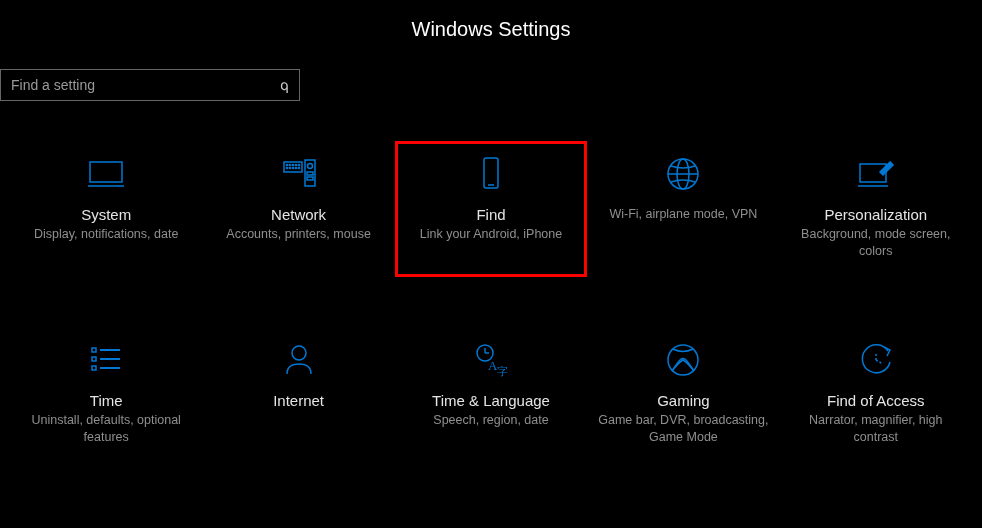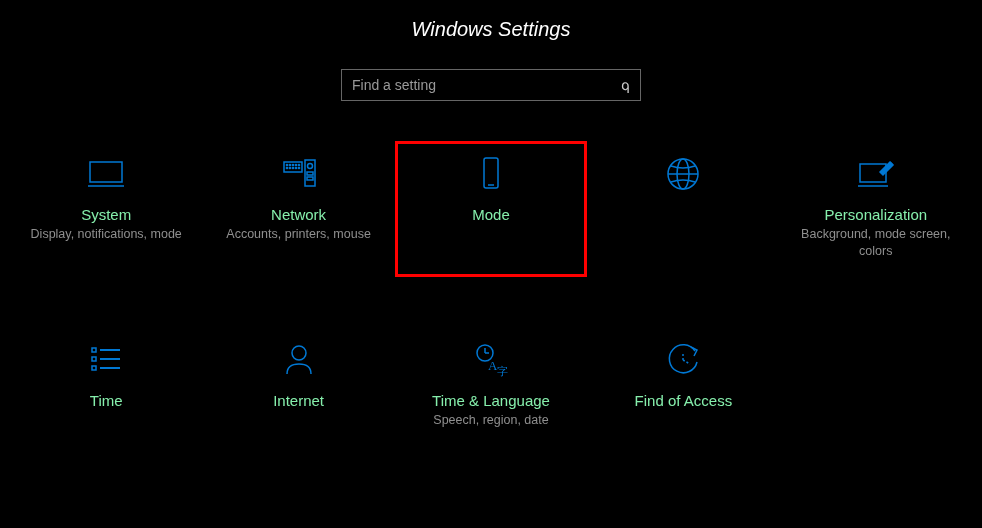--- a/index.html
+++ b/index.html
@@ -7,30 +7,28 @@
     background: #000;
     color: #fff;
     font-family: "Segoe UI", -apple-system, sans-serif;
     width: 982px;
     height: 528px;
     overflow: hidden;
   }
   .header {
     text-align: center;
     padding-top: 18px;
-    font-style: italic;
   }
   .title {
     font-size: 20px;
     font-weight: 300;
     color: #fff;
   }
   .search-wrap {
     display: flex;
-    justify-content: center;
     margin-top: 28px;
     margin-bottom: 40px;
   }
   .search {
     width: 300px;
     height: 32px;
     background: #000;
     border: 1px solid #666;
     display: flex;
     align-items: center;
@@ -74,21 +72,21 @@
     width: 40px;
     height: 40px;
     display: flex;
     align-items: center;
     justify-content: center;
     margin-bottom: 12px;
   }
   .tile .icon svg { stroke: #0078d4; }
   .tile-title {
     font-size: 15px;
-    color: #86efac;
+    color: #e5e5e5;
     margin-bottom: 3px;
     font-weight: 400;
   }
   .tile-desc {
     font-size: 12.5px;
     color: #8f8f8f;
     line-height: 1.35;
     max-width: 180px;
   }
 </style>
@@ -109,21 +107,21 @@
 <div class="grid">
 
   <div class="tile">
     <div class="icon">
       <svg width="40" height="40" viewBox="0 0 40 40" fill="none" stroke-width="1.5">
         <rect x="4" y="8" width="32" height="20"></rect>
         <line x1="2" y1="32" x2="38" y2="32"></line>
       </svg>
     </div>
     <div class="tile-title">System</div>
-    <div class="tile-desc">Display, notifications, mode</div>
+    <div class="tile-desc">Display, notifications, date</div>
   </div>
 
   <div class="tile">
     <div class="icon">
       <svg width="40" height="40" viewBox="0 0 40 40" fill="none" stroke-width="1.5">
         <rect x="5" y="8" width="18" height="10"></rect>
         <circle cx="8" cy="11" r="0.6" fill="#0078d4"></circle>
           <circle cx="11" cy="11" r="0.6" fill="#0078d4"></circle>
           <circle cx="14" cy="11" r="0.6" fill="#0078d4"></circle>
           <circle cx="17" cy="11" r="0.6" fill="#0078d4"></circle>
@@ -143,33 +141,35 @@
     <div class="tile-desc">Accounts, printers, mouse</div>
   </div>
 
   <div class="tile hl">
     <div class="icon">
       <svg width="40" height="40" viewBox="0 0 40 40" fill="none" stroke-width="1.5">
         <rect x="13" y="4" width="14" height="30" rx="2"></rect>
         <line x1="17" y1="31" x2="23" y2="31"></line>
       </svg>
     </div>
-    <div class="tile-title">Mode</div>
+    <div class="tile-title">Find</div>
+    <div class="tile-desc">Link your Android, iPhone</div>
   </div>
 
   <div class="tile">
     <div class="icon">
       <svg width="40" height="40" viewBox="0 0 40 40" fill="none" stroke-width="1.5">
         <circle cx="20" cy="20" r="15"></circle>
         <ellipse cx="20" cy="20" rx="6" ry="15"></ellipse>
         <line x1="5" y1="20" x2="35" y2="20"></line>
         <path d="M8 12 Q20 16 32 12"></path>
         <path d="M8 28 Q20 24 32 28"></path>
       </svg>
     </div>
+    <div class="tile-desc">Wi-Fi, airplane mode, VPN</div>
   </div>
 
   <div class="tile">
     <div class="icon">
       <svg width="40" height="40" viewBox="0 0 40 40" fill="none" stroke-width="1.5">
         <rect x="4" y="10" width="26" height="18"></rect>
         <line x1="2" y1="32" x2="32" y2="32"></line>
         <path d="M24 18 L34 8 L37 11 L27 21 Z" fill="#0078d4" stroke="#0078d4"></path>
         <line x1="34" y1="8" x2="37" y2="11"></line>
       </svg>
@@ -183,20 +183,21 @@
       <svg width="40" height="40" viewBox="0 0 40 40" fill="none" stroke-width="1.5">
         <rect x="6" y="8" width="4" height="4"></rect>
           <line x1="14" y1="10" x2="34" y2="10" stroke-width="2"></line>
         <rect x="6" y="17" width="4" height="4"></rect>
           <line x1="14" y1="19" x2="34" y2="19" stroke-width="2"></line>
         <rect x="6" y="26" width="4" height="4"></rect>
           <line x1="14" y1="28" x2="34" y2="28" stroke-width="2"></line>
       </svg>
     </div>
     <div class="tile-title">Time</div>
+    <div class="tile-desc">Uninstall, defaults, optional features</div>
   </div>
 
   <div class="tile">
     <div class="icon">
       <svg width="40" height="40" viewBox="0 0 40 40" fill="none" stroke-width="1.5">
         <circle cx="20" cy="13" r="7"></circle>
         <path d="M8 34 Q8 24 20 24 Q32 24 32 34"></path>
       </svg>
     </div>
     <div class="tile-title">Internet</div>
@@ -209,26 +210,40 @@
         <line x1="14" y1="13" x2="14" y2="8"></line>
         <line x1="14" y1="13" x2="18" y2="13"></line>
         <text x="17" y="30" font-size="13" fill="#0078d4" stroke="none" font-family="Segoe UI">A</text>
         <text x="26" y="35" font-size="11" fill="#0078d4" stroke="none" font-family="Segoe UI">字</text>
       </svg>
     </div>
     <div class="tile-title">Time &amp; Language</div>
     <div class="tile-desc">Speech, region, date</div>
   </div>
 
+  <div class="tile">
+    <div class="icon">
+      <svg width="40" height="40" viewBox="0 0 40 40" fill="none" stroke-width="1.5">
+        <circle cx="20" cy="20" r="15"></circle>
+        <path d="M10 9 Q20 14 30 9"></path>
+        <path d="M9 31 Q20 14 20 20 Q20 14 31 31"></path>
+        <path d="M9 31 Q16 22 20 20"></path>
+        <path d="M31 31 Q24 22 20 20"></path>
+      </svg>
+    </div>
+    <div class="tile-title">Gaming</div>
+    <div class="tile-desc">Game bar, DVR, broadcasting, Game Mode</div>
+  </div>
 
   <div class="tile">
     <div class="icon">
       <svg width="40" height="40" viewBox="0 0 40 40" fill="none" stroke-width="1.5">
         <path d="M32 11 A14 14 0 1 0 34 22"></path>
         <polyline points="28,7 34,10 31,16" fill="none"></polyline>
         <line x1="20" y1="20" x2="20" y2="12" stroke-dasharray="2 2"></line>
         <line x1="20" y1="20" x2="27" y2="24" stroke-dasharray="2 2"></line>
       </svg>
     </div>
     <div class="tile-title">Find of Access</div>
+    <div class="tile-desc">Narrator, magnifier, high contrast</div>
   </div>
 
 </div>
 
 </body></html>

